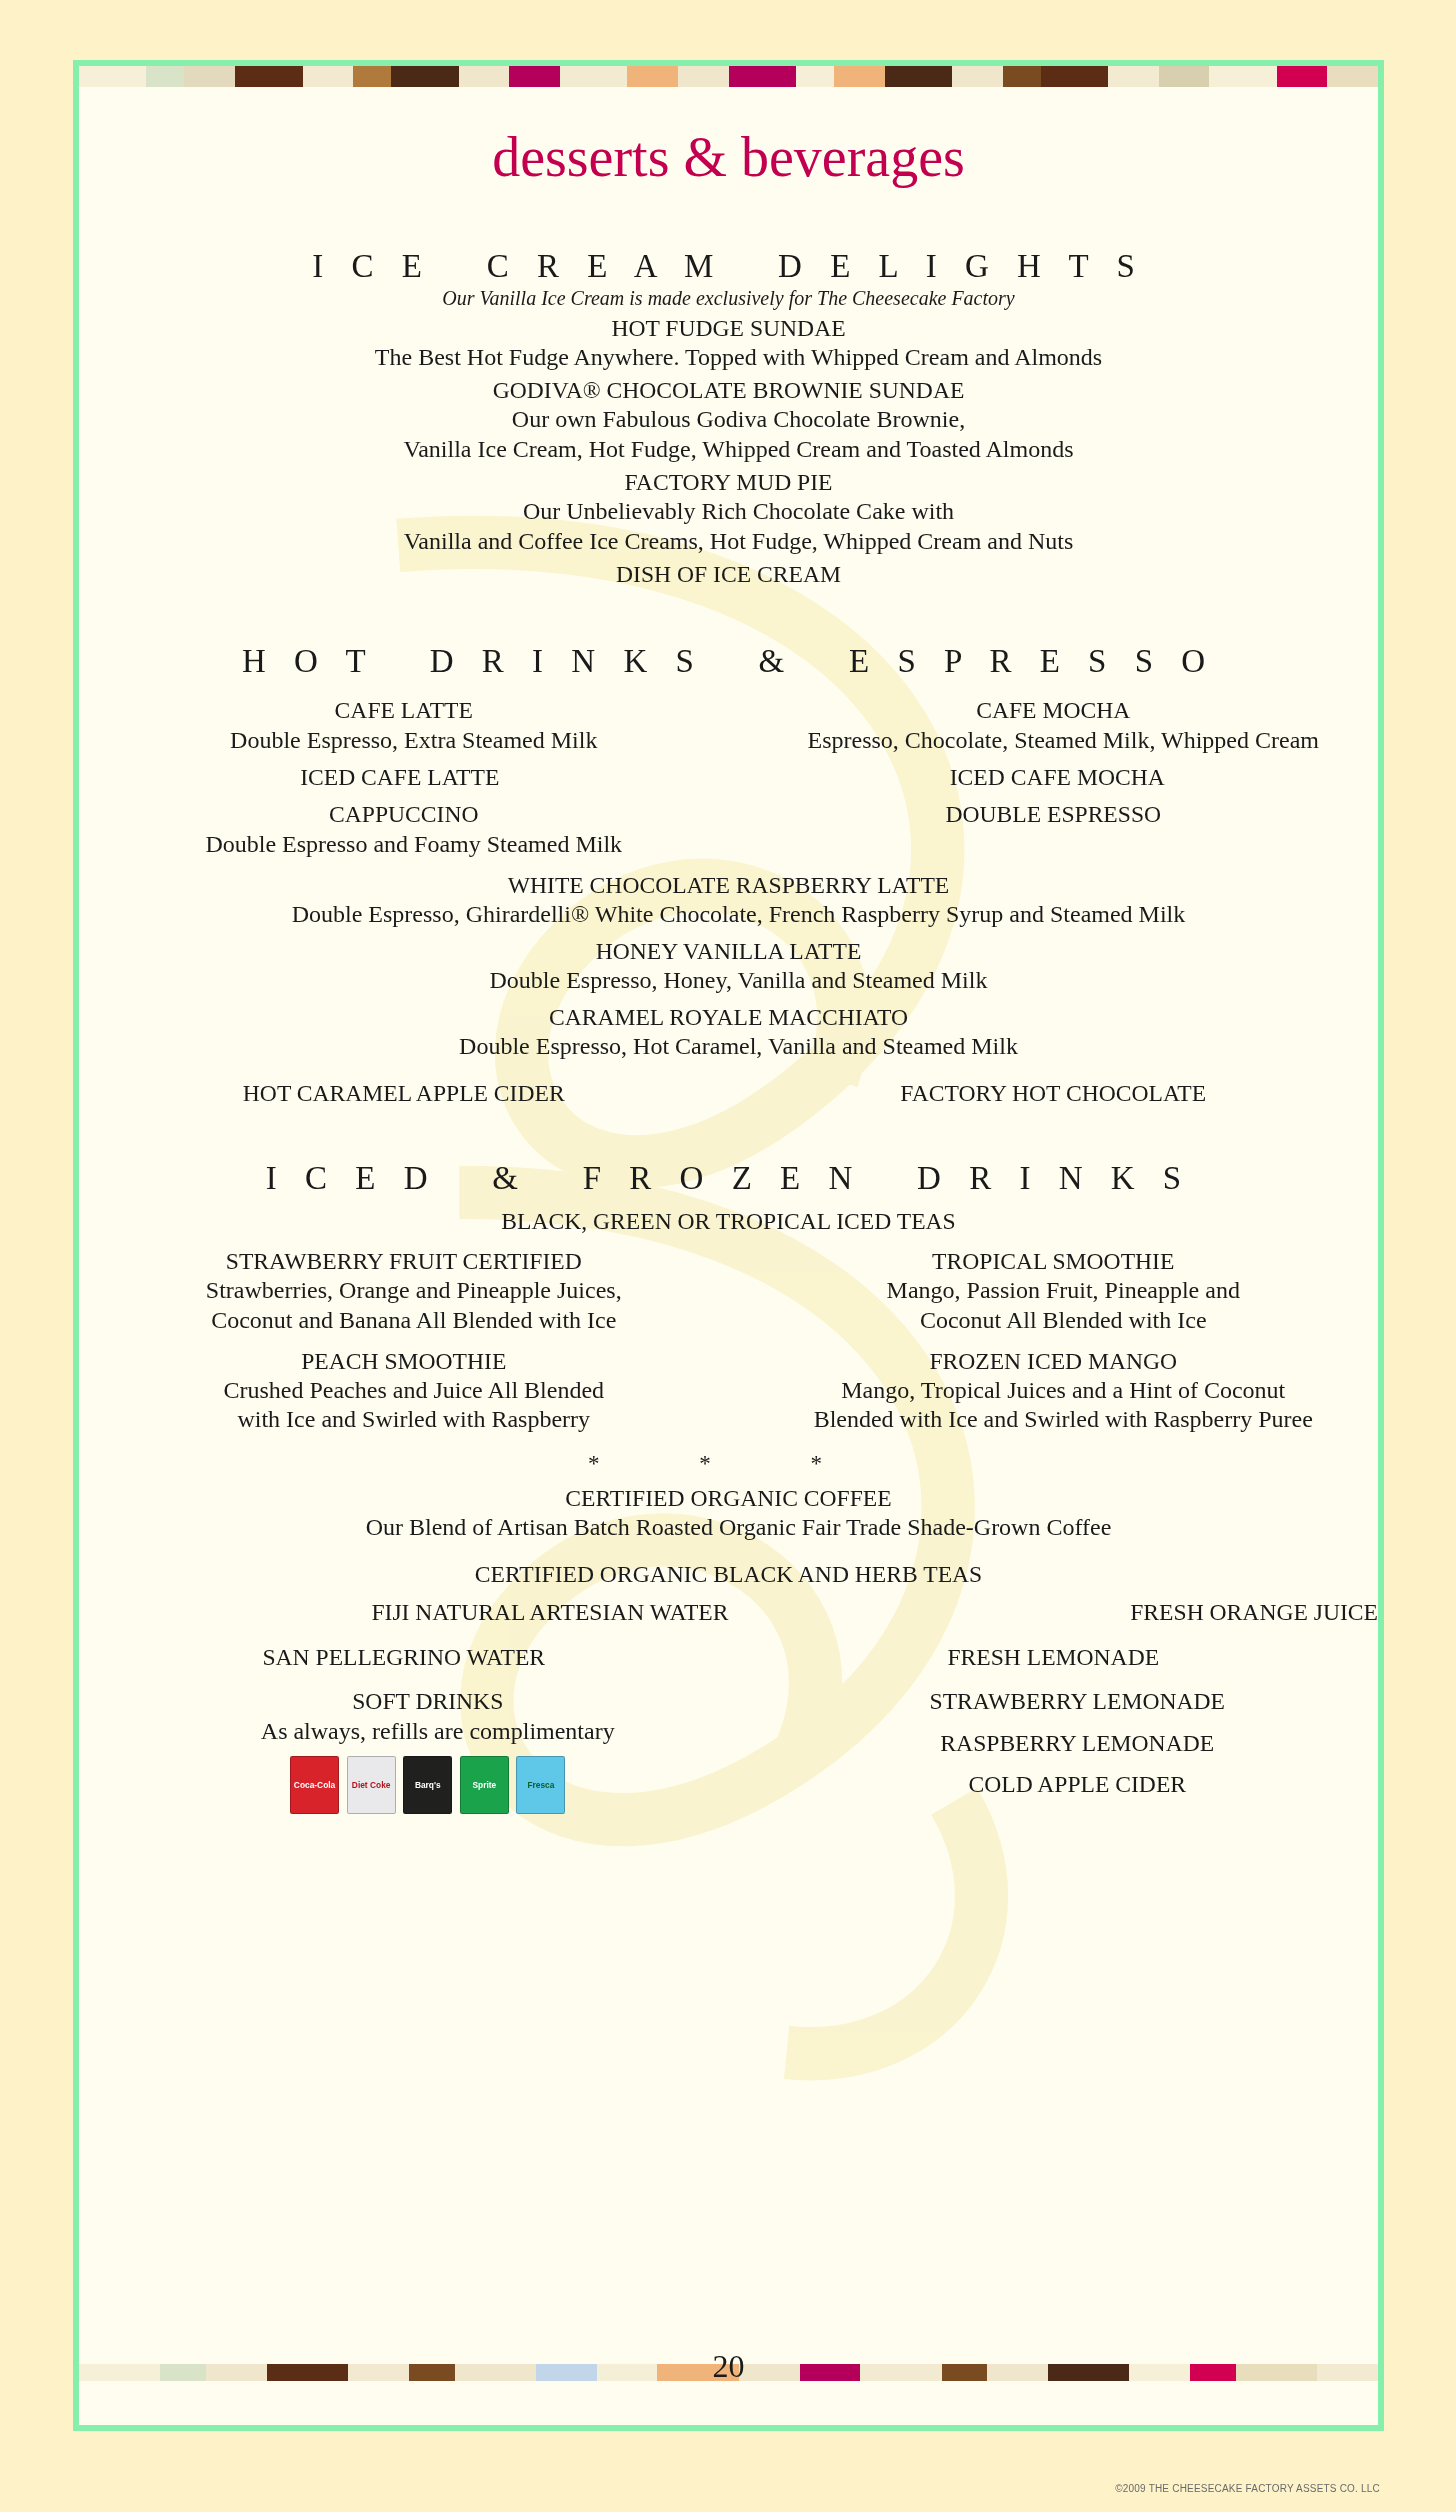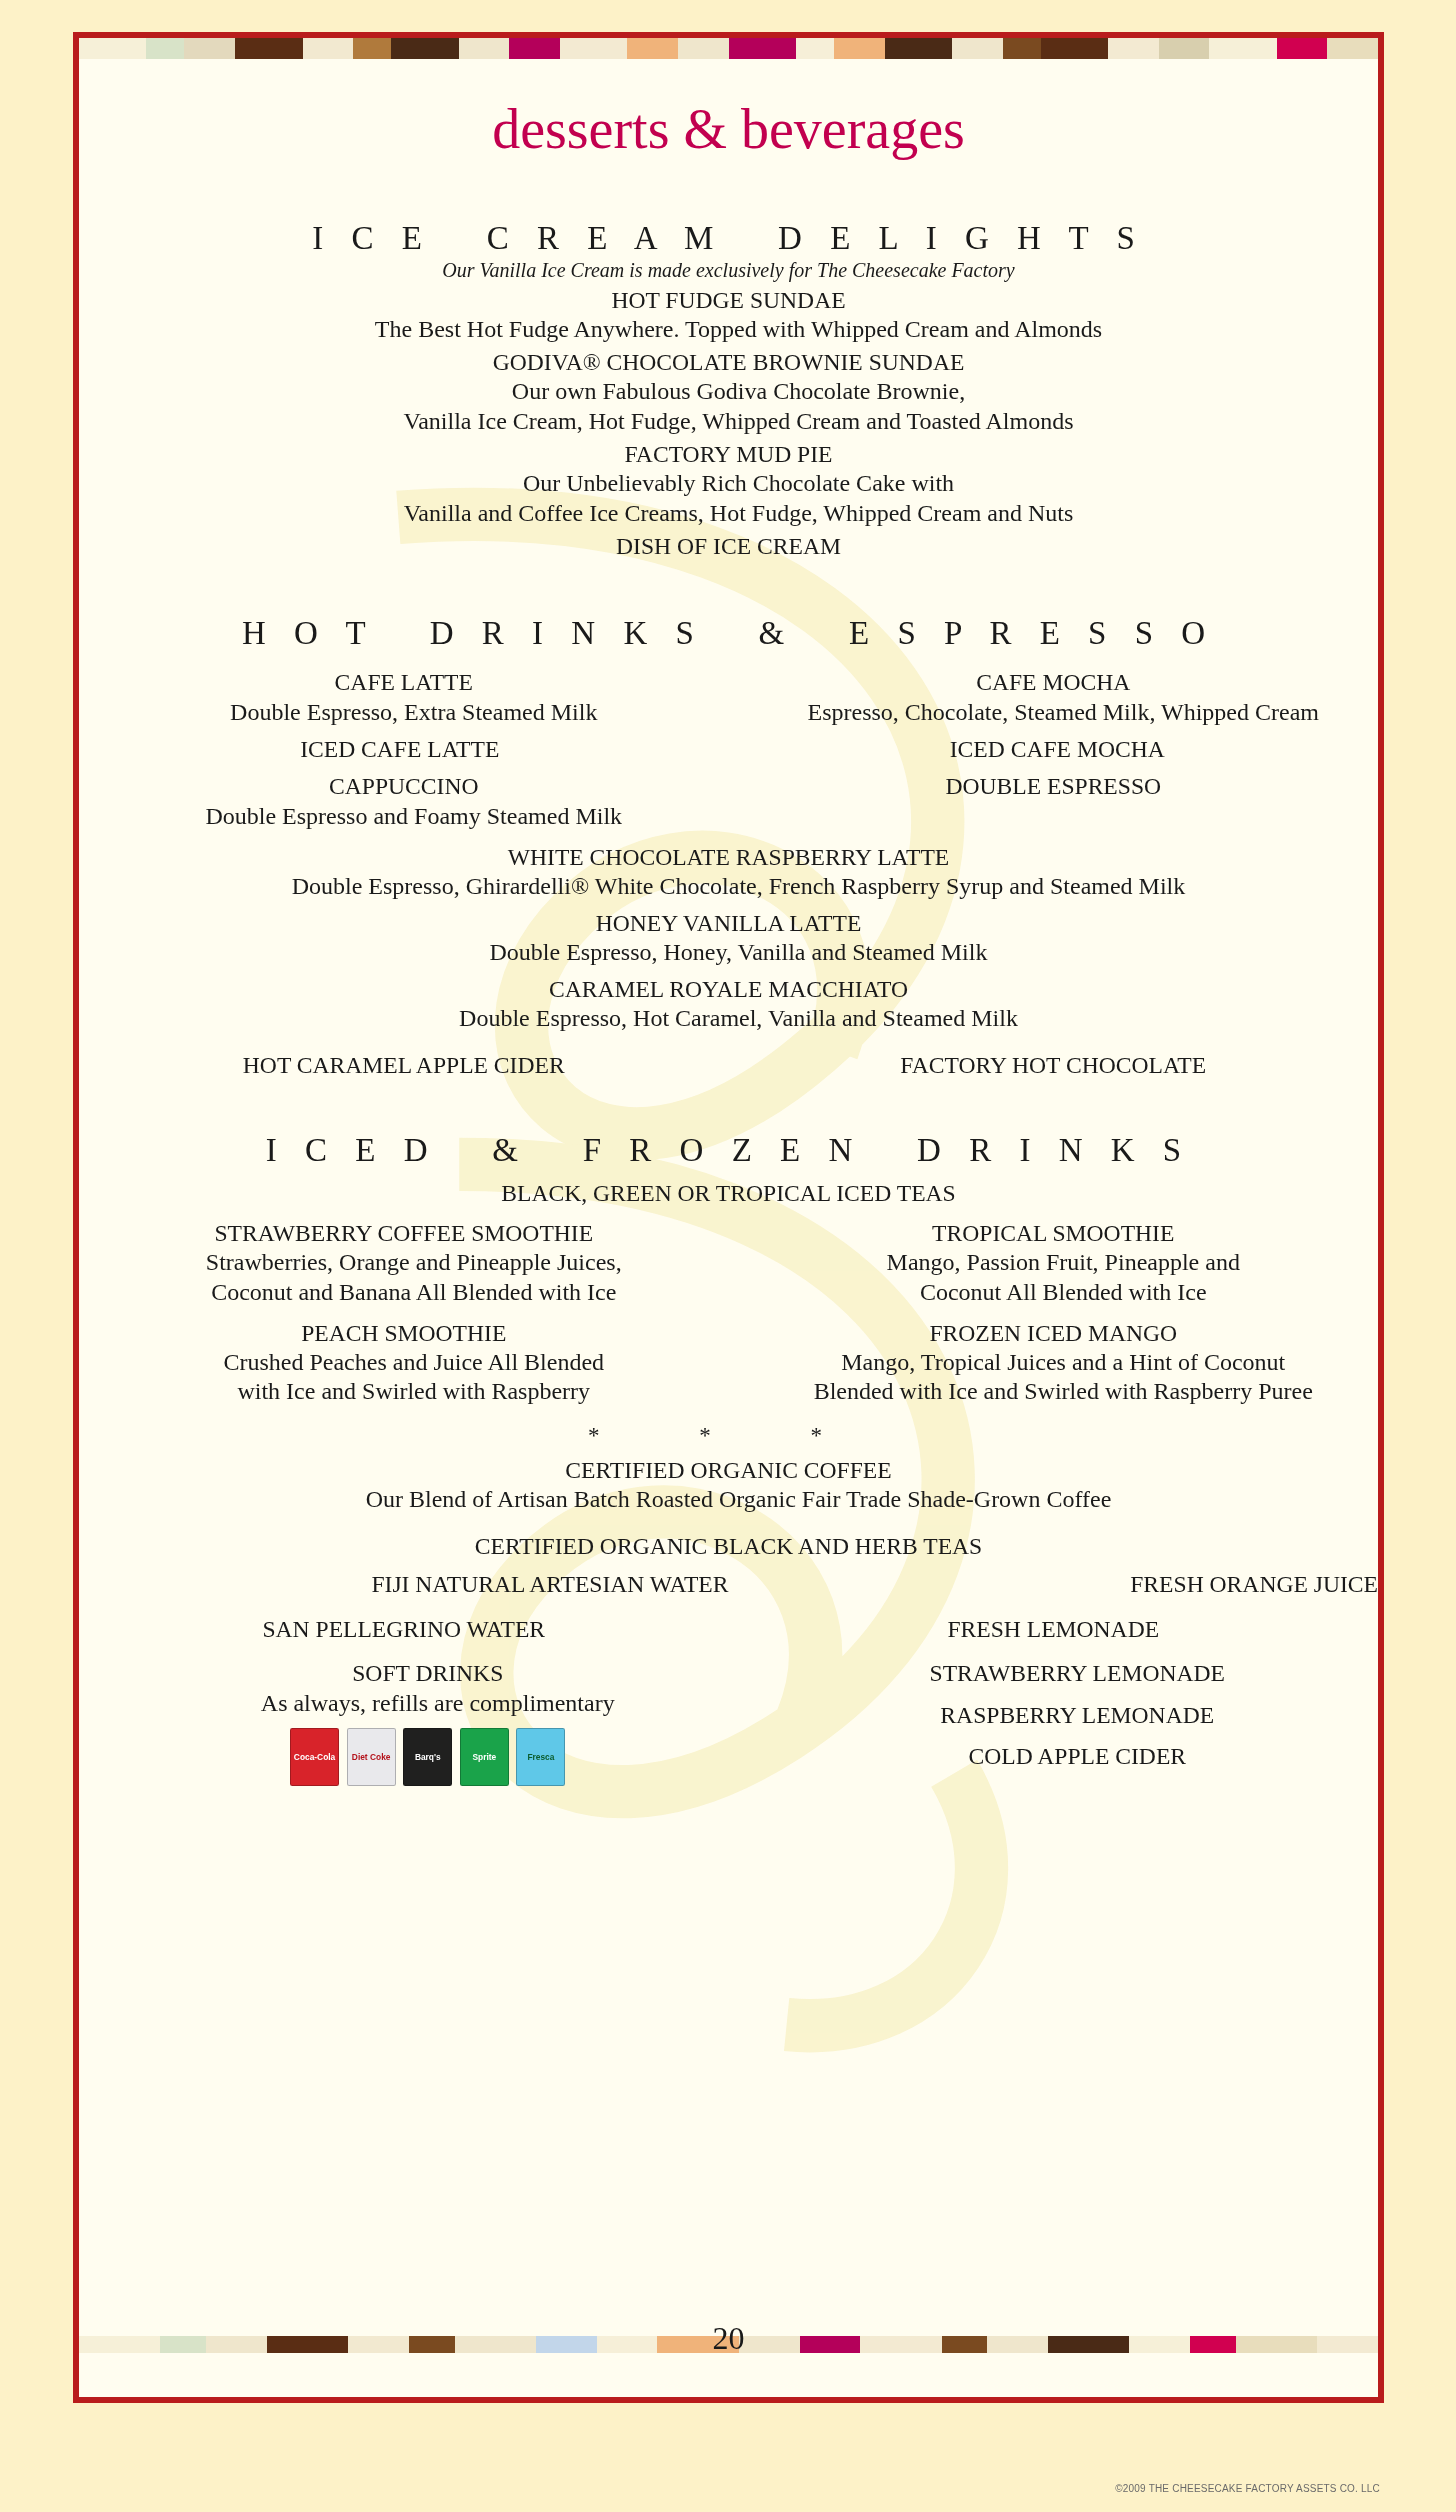--- a/index.html
+++ b/index.html
@@ -12,24 +12,24 @@
     height: 2512px;
     position: relative;
     font-family: "Liberation Serif", serif;
     overflow: hidden;
   }
 
   
   #menu-frame {
     position: absolute;
     left: 73px;
-    top: 32px;
+    top: 60px;
     width: 1311px;
     height: 2371px;
-    background: #b91c1c;
+    background: #86efac;
     box-sizing: border-box;
     padding: 6px;
   }
   #menu-page {
     position: relative;
     width: 100%;
     height: 100%;
     background: #fffdf0;
     box-sizing: border-box;
     overflow: hidden;
@@ -302,21 +302,21 @@
         </div>
       </div>
 
       <div class="sec-block" style="margin-top:53px;">
         <div class="section-title">I C E D   &amp;   F R O Z E N   D R I N K S</div>
 
         <div class="item-name" style="margin-top:10.7px;">BLACK, GREEN OR TROPICAL ICED TEAS</div>
 
         <div class="two-col" style="margin-top:7.6px;">
           <div class="col">
-            <div class="item-name">STRAWBERRY COFFEE SMOOTHIE</div>
+            <div class="item-name">STRAWBERRY FRUIT CERTIFIED</div>
             <div class="item-desc">Strawberries, Orange and Pineapple Juices,</div>
             <div class="item-desc">Coconut and Banana All Blended with Ice</div>
           </div>
           <div class="col">
             <div class="item-name">TROPICAL SMOOTHIE</div>
             <div class="item-desc">Mango, Passion Fruit, Pineapple and</div>
             <div class="item-desc">Coconut All Blended with Ice</div>
           </div>
         </div>
 

